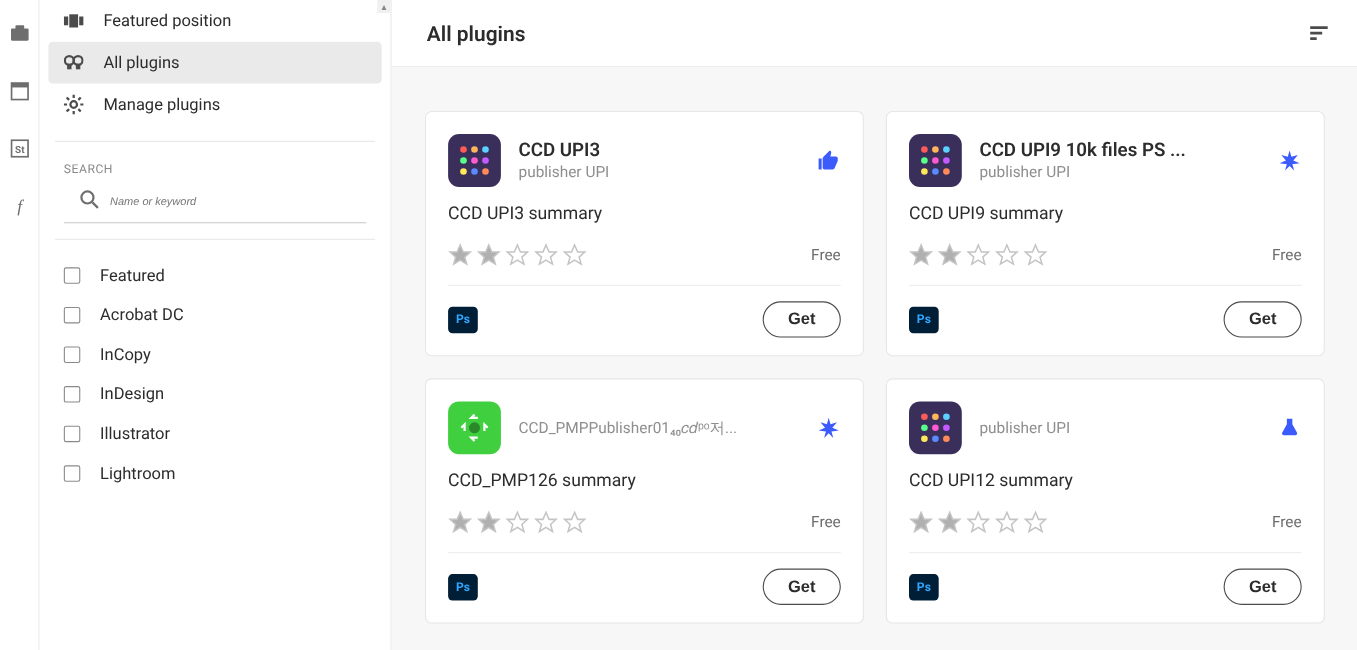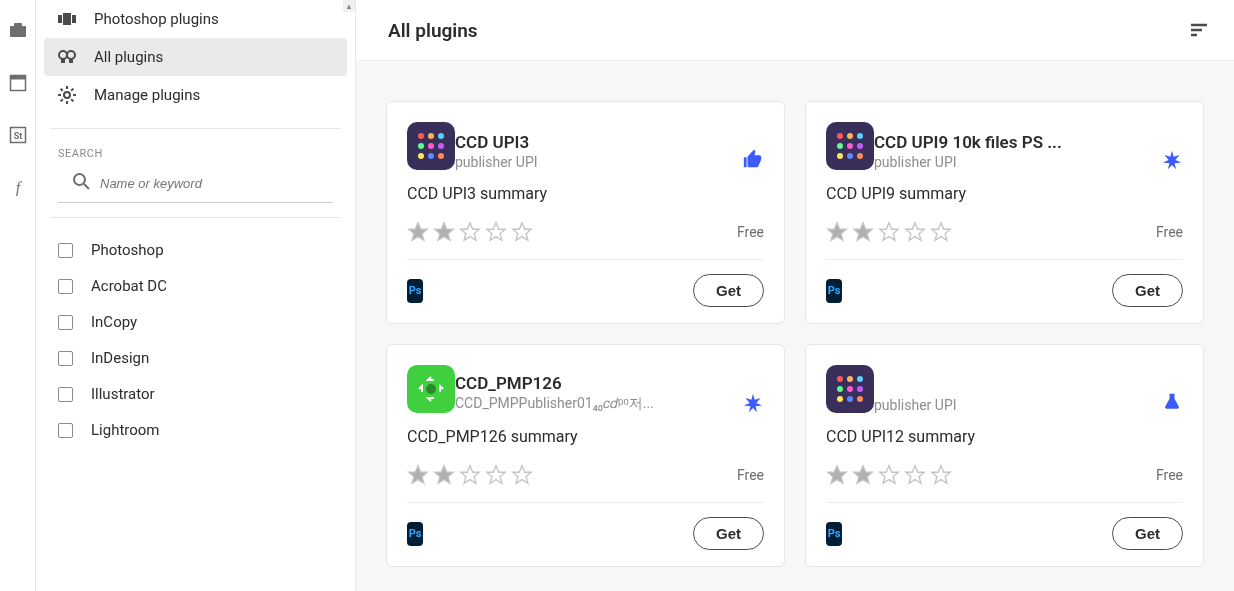--- a/index.html
+++ b/index.html
@@ -18,56 +18,56 @@
 .sidebar::-webkit-scrollbar-thumb { background: #bdbdbd; }
 .scroll-up { position: absolute; right: 0; top: 0; width: 12px; height: 12px; background: #f0f0f0; display:flex; align-items:center; justify-content:center; font-size:9px; color:#888;}
 .section-head { font-size: 11px; letter-spacing: 1px; color: #8a8a8a; padding: 24px 10px 10px 14px; font-weight: 500; }
 .nav-item { display: flex; align-items: center; gap: 18px; padding: 10px 14px; border-radius: 4px; cursor: pointer; color: #2c2c2c; }
 .nav-item.active { background: #eaeaea; }
 .nav-icon { width: 18px; height: 18px; display: flex; align-items: center; justify-content: center; color: #4b4b4b; }
 .nav-label { font-size: 15px; }
 .divider { height: 1px; background: #e6e6e6; margin: 14px 6px; }
 .search-label { font-size: 11px; letter-spacing: 0.5px; color: #8a8a8a; padding: 4px 14px 8px; }
 .search-row { display: flex; align-items: center; gap: 10px; padding: 4px 14px 8px; border-bottom: 1px solid #ccc; margin: 0 14px 8px; }
-.search-row input { border: none; outline: none; font-size: 13px; font-style: italic; color: #666; flex: 1; background: transparent; }
+.search-row input { border: none; outline: none; font-size: 10px; font-style: italic; color: #666; flex: 1; background: transparent; }
 .apps-head { display: flex; align-items: center; gap: 14px; padding: 16px 14px 10px; cursor: pointer; }
 .apps-head .chev { color: #6e6e6e; }
 .apps-head .lbl { font-size: 11px; letter-spacing: 1px; color: #8a8a8a; font-weight: 500; }
 .app-item { display: flex; align-items: center; gap: 18px; padding: 9px 14px; cursor: pointer; }
 .app-item .cb { width: 15px; height: 15px; border: 1.5px solid #8a8a8a; border-radius: 2px; }
 .app-item .name { font-size: 15px; color: #2c2c2c; }
 
 
 .main { flex: 1; display: flex; flex-direction: column; background: #fff; }
 .main-head { display: flex; align-items: center; justify-content: space-between; padding: 18px 22px 18px 32px; border-bottom: 1px solid #eee; }
 .main-title { font-size: 19px; font-weight: 600; color: #2c2c2c; }
 .sort-btn { width: 24px; height: 24px; display:flex; align-items:center; justify-content:center; cursor:pointer; color:#4b4b4b;}
 .main-scroll { flex: 1; overflow-y: auto; background: #f7f7f7; padding: 40px 30px; }
 .grid { display: grid; grid-template-columns: 1fr 1fr; gap: 20px; }
 
 .card { background: #fff; border: 1px solid #e6e6e6; border-radius: 6px; padding: 20px 20px 16px; display: flex; flex-direction: column; }
-.card-top { display: flex; align-items: flex-end; }
+.card-top { display: flex; align-items: center; gap: 16px; }
 .plugin-icon { width: 48px; height: 48px; border-radius: 10px; display: flex; align-items: center; justify-content: center; flex-shrink: 0; }
 .plugin-icon.purple { background: #392f5a; }
 .plugin-icon.green { background: #3fcf3f; }
 .dots { display:grid; grid-template-columns: repeat(3,6px); grid-template-rows:repeat(3,6px); gap:4px;}
 .dots span{width:6px;height:6px;border-radius:50%;}
 .title-col { flex:1; min-width:0; }
 .card-title { font-size: 17px; font-weight: 600; color: #2c2c2c; white-space: nowrap; overflow: hidden; text-overflow: ellipsis; }
 .card-pub { font-size: 14px; color: #8e8e8e; margin-top: 2px; white-space: nowrap; overflow: hidden; text-overflow: ellipsis;}
 .feat-icon { width:22px; flex-shrink:0; color:#3b5bfd; display:flex; align-items:center; justify-content:center; }
 .card-summary { font-size: 16px; color: #2c2c2c; margin-top: 14px; }
 .card-mid { display:flex; align-items:center; justify-content:space-between; margin-top: 18px; }
 .stars { display:flex; gap:4px; }
 .star { width:22px; height:22px; color:#c4c4c4; }
 .star.filled { color:#b0b0b0; fill:#b0b0b0;}
 .price { font-size:14px; color:#6e6e6e; }
 .card-sep { height:1px; background:#eee; margin-top: 16px; }
 .card-bottom { display:flex; align-items:center; justify-content:space-between; margin-top: 14px; }
-.ps-badge { width:16px; height:24px; background:#001e36; color:#31a8ff; border-radius:4px; display:flex; align-items:center; justify-content:center; font-size:11px; font-weight:700; }
+.ps-badge { width:27px; height:24px; background:#001e36; color:#31a8ff; border-radius:4px; display:flex; align-items:center; justify-content:center; font-size:11px; font-weight:700; }
 .get-btn { border:1.5px solid #4b4b4b; background:#fff; border-radius:20px; padding:7px 22px; font-size:15px; font-weight:600; cursor:pointer; color:#2c2c2c; }
 </style>
 </head>
 <body>
 
 <div class="app">
 
   <div class="rail">
     <div class="rail-icon">
       <svg width="18" height="18" viewBox="0 0 18 18">
@@ -99,21 +99,21 @@
     <div class="sidebar">
 
       <div class="nav-item">
         <span class="nav-icon">
           <svg width="18" height="14" viewBox="0 0 18 14">
               <rect x="0" y="3" width="4" height="8" fill="#4b4b4b"></rect>
               <rect x="5" y="1" width="8" height="12" fill="#4b4b4b"></rect>
               <rect x="14" y="3" width="4" height="8" fill="#4b4b4b"></rect>
             </svg>
         </span>
-        <span class="nav-label">Photoshop plugins</span>
+        <span class="nav-label">Featured position</span>
       </div>
 
       <div class="nav-item active">
         <span class="nav-icon">
           <svg width="18" height="14" viewBox="0 0 18 14">
               <circle cx="5" cy="5" r="4" fill="none" stroke="#4b4b4b" stroke-width="2"></circle>
               <circle cx="13" cy="5" r="4" fill="none" stroke="#4b4b4b" stroke-width="2"></circle>
               <rect x="3" y="8" width="4" height="5" fill="#4b4b4b"></rect>
               <rect x="11" y="8" width="4" height="5" fill="#4b4b4b"></rect>
             </svg>
@@ -152,21 +152,21 @@
         </span>
         <input type="text" placeholder="Name or keyword" style="">
       </div>
 
       <div class="divider"></div>
 
 
       <div id="apps-list">
           <div class="app-item">
             <span class="cb"></span>
-            <span class="name">Photoshop</span>
+            <span class="name">Featured</span>
           </div>
           <div class="app-item">
             <span class="cb"></span>
             <span class="name">Acrobat DC</span>
           </div>
           <div class="app-item">
             <span class="cb"></span>
             <span class="name">InCopy</span>
           </div>
           <div class="app-item">
@@ -309,21 +309,20 @@
                   <circle cx="15" cy="15" r="5" fill="#2a8a2a"></circle>
                   <g stroke="#fff" stroke-width="2" fill="none">
                     <polyline points="15,3 12,6 18,6"></polyline>
                     <polyline points="15,27 12,24 18,24"></polyline>
                     <polyline points="3,15 6,12 6,18"></polyline>
                     <polyline points="27,15 24,12 24,18"></polyline>
                   </g>
                 </svg>
               </div>
       <div class="title-col">
-        <div class="card-title">CCD_PMP126</div>
         <div class="card-pub">CCD_PMPPublisher01₄₀𝑐𝑑ᵖᵒ저...</div>
       </div>
       <div class="feat-icon">
                 <svg width="20" height="20" viewBox="0 0 24 24" fill="#3b5bfd">
                   <polygon points="12,1 14,8 21,6 16,12 23,15 15,16 17,23 12,18 7,23 9,16 1,15 8,12 3,6 10,8"></polygon>
                 </svg>
               </div>
     </div>
     <div class="card-summary">CCD_PMP126 summary</div>
     <div class="card-mid">

